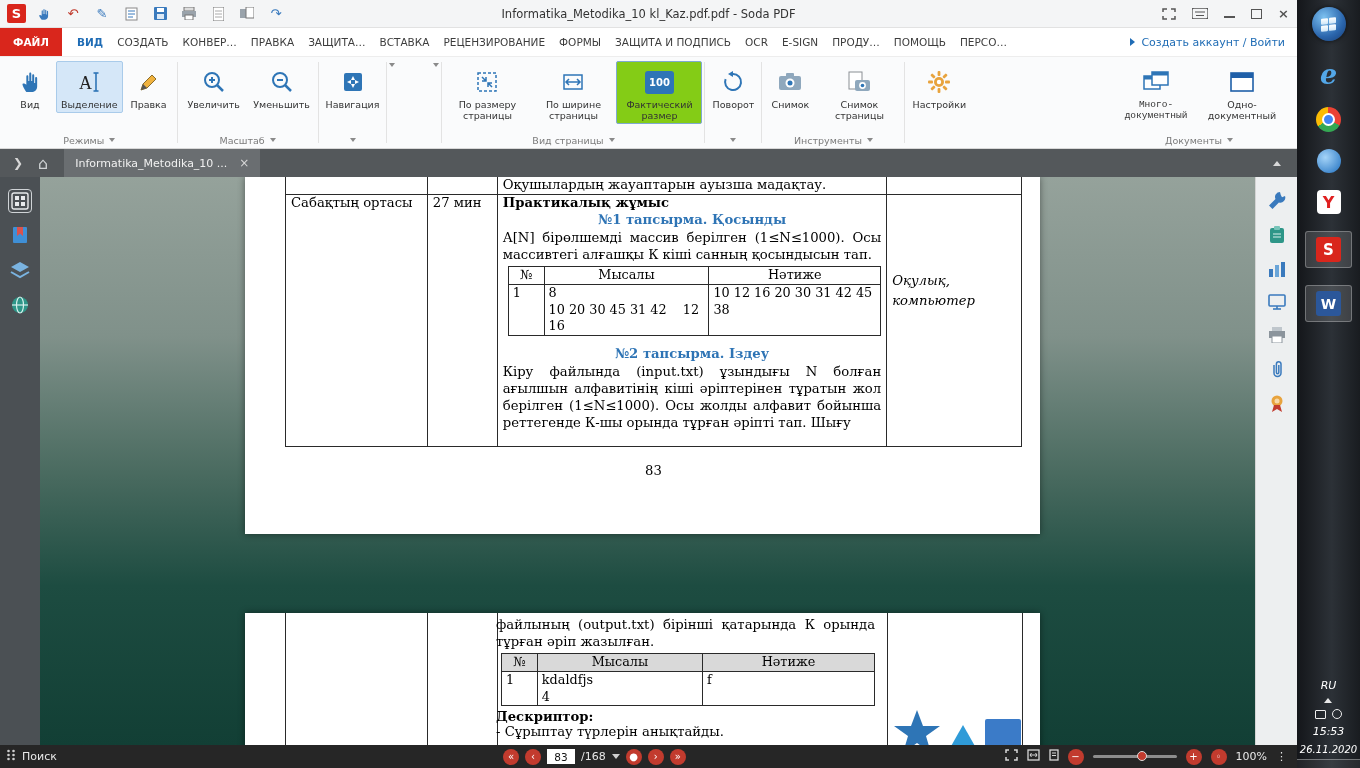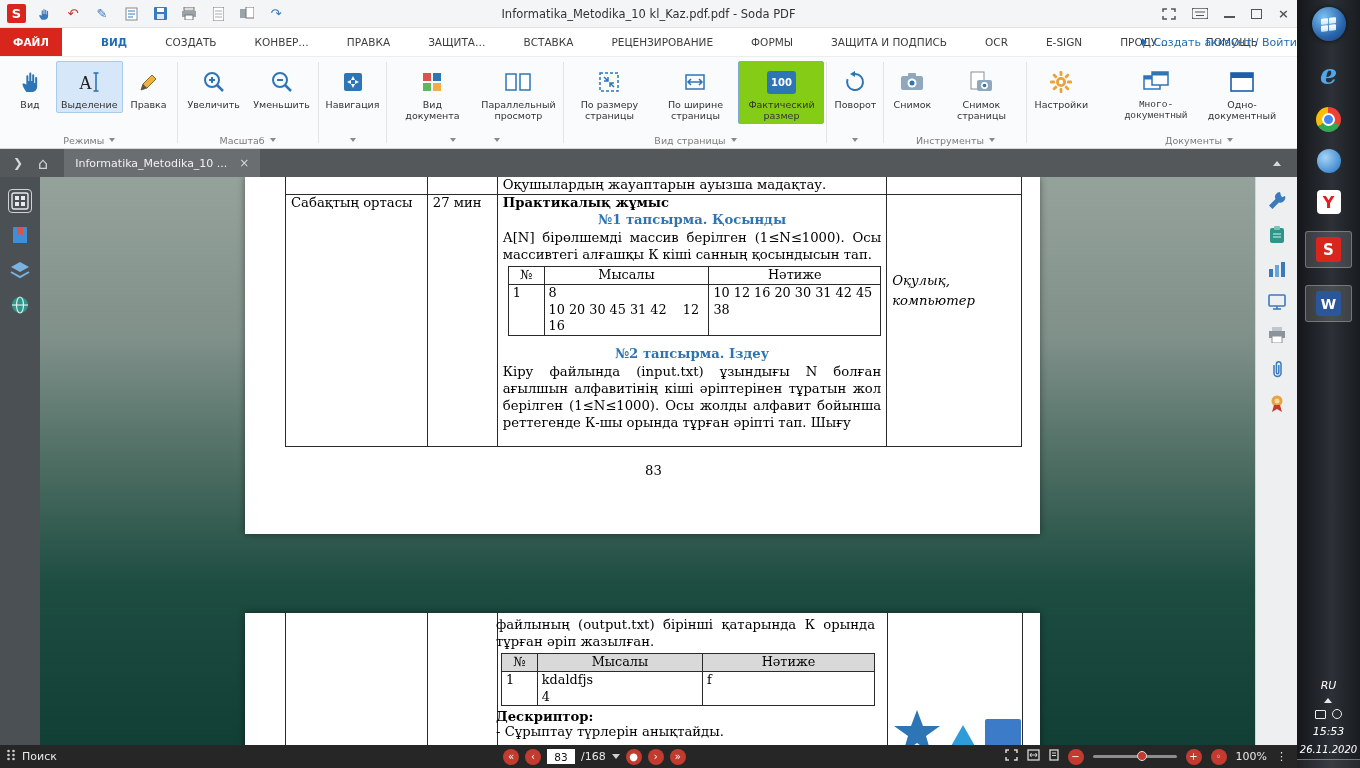--- a/index.html
+++ b/index.html
@@ -14,25 +14,25 @@
   .qat { display:flex; align-items:center; gap:11px; }
   .qi { width:18px; height:18px; display:flex; align-items:center; justify-content:center; font-size:13px; line-height:1; }
   .title-text { position:absolute; left:50%; transform:translateX(-50%); font-size:11.5px; color:#333; white-space:nowrap; }
   .wctrl { position:absolute; right:8px; height:28px; display:flex; align-items:center; gap:16px; }
   .wc-min { width:11px; height:2px; background:#555; margin-top:7px; }
   .wc-max { width:11px; height:10px; border:1.5px solid #555; }
   .wc-x { font-size:13px; color:#555; font-weight:bold; }
   .wc-exp svg, .wc-kb svg { display:block; }
 
   
-  .menubar { flex:0 0 28px; display:flex; align-items:center; border-bottom:1px solid #ededed; position:relative; background:#fff;gap:24px; }
+  .menubar { flex:0 0 28px; display:flex; align-items:center; border-bottom:1px solid #ededed; position:relative; background:#fff; }
   .file-tab { height:28px; padding:0 13px; background:#d9261c; color:#fff; font-size:10.5px; display:flex; align-items:center; margin-right:8px; font-weight:bold; }
   .mtab { font-size:10.5px; color:#3d3d3d; margin:0 7px; white-space:nowrap; }
   .mtab.active { color:#1f6cb5; font-weight:bold; }
-  .account { position:absolute; right:0; color:#1f6cb5; font-size:11px; display:flex; align-items:center; gap:6px; }
+  .account { position:absolute; right:12px; color:#1f6cb5; font-size:11px; display:flex; align-items:center; gap:6px; }
   .caret-r { width:0; height:0; border-top:4px solid transparent; border-bottom:4px solid transparent; border-left:5px solid #1f6cb5; }
 
   
   .ribbon { flex:0 0 92px; background:#fafbfc; border-bottom:1px solid #d8d8d8; display:flex; align-items:stretch; padding:0 4px; }
   .rgroup { display:flex; flex-direction:column; }
   .rbuttons { display:flex; align-items:flex-start; padding-top:4px; flex:1; justify-content:center; }
   .rbtn { display:flex; flex-direction:column; align-items:center; padding:5px 4px 2px; border:1px solid transparent; border-radius:2px; min-width:52px; cursor:default; }
   .ric { height:30px; display:flex; align-items:center; justify-content:center; }
   .rlab { font-size:9.5px; color:#333; text-align:center; line-height:11px; margin-top:2px; max-width:76px; }
   .rbtn.sel { background:#d5e7f8; border-color:#a9cbea; }
@@ -310,42 +310,20 @@
           </div>
         </div>
         <div class="rlabelrow">
             <span class="caret"></span>
           </div>
       </div>
 
       <div class="rsep"></div>
 
       <div class="rgroup">
-        <div class="rbuttons">
-          <div class="rbtn">
-            <span class="ric">
-              <svg width="22" height="22">
-                  <rect x="2" y="2" width="8" height="8" fill="#d9534f"></rect>
-                  <rect x="12" y="2" width="8" height="8" fill="#2e75b6"></rect>
-                  <rect x="2" y="12" width="8" height="8" fill="#5cb85c"></rect>
-                  <rect x="12" y="12" width="8" height="8" fill="#f0ad4e"></rect>
-                </svg>
-            </span>
-            <span class="rlab">Вид документа</span>
-          </div>
-          <div class="rbtn" style="min-width:84px;">
-            <span class="ric">
-              <svg width="26" height="22">
-                  <rect x="1" y="3" width="10" height="16" fill="#fff" stroke="#2e75b6" stroke-width="1.5"></rect>
-                  <rect x="15" y="3" width="10" height="16" fill="#fff" stroke="#2e75b6" stroke-width="1.5"></rect>
-                </svg>
-            </span>
-            <span class="rlab">Параллельный просмотр</span>
-          </div>
-        </div>
         <div class="rlabelrow" style="gap:38px;">
           <span class="caret"></span>
           <span class="caret"></span>
         </div>
       </div>
 
       <div class="rsep"></div>
 
       <div class="rgroup">
         <div class="rbuttons">

